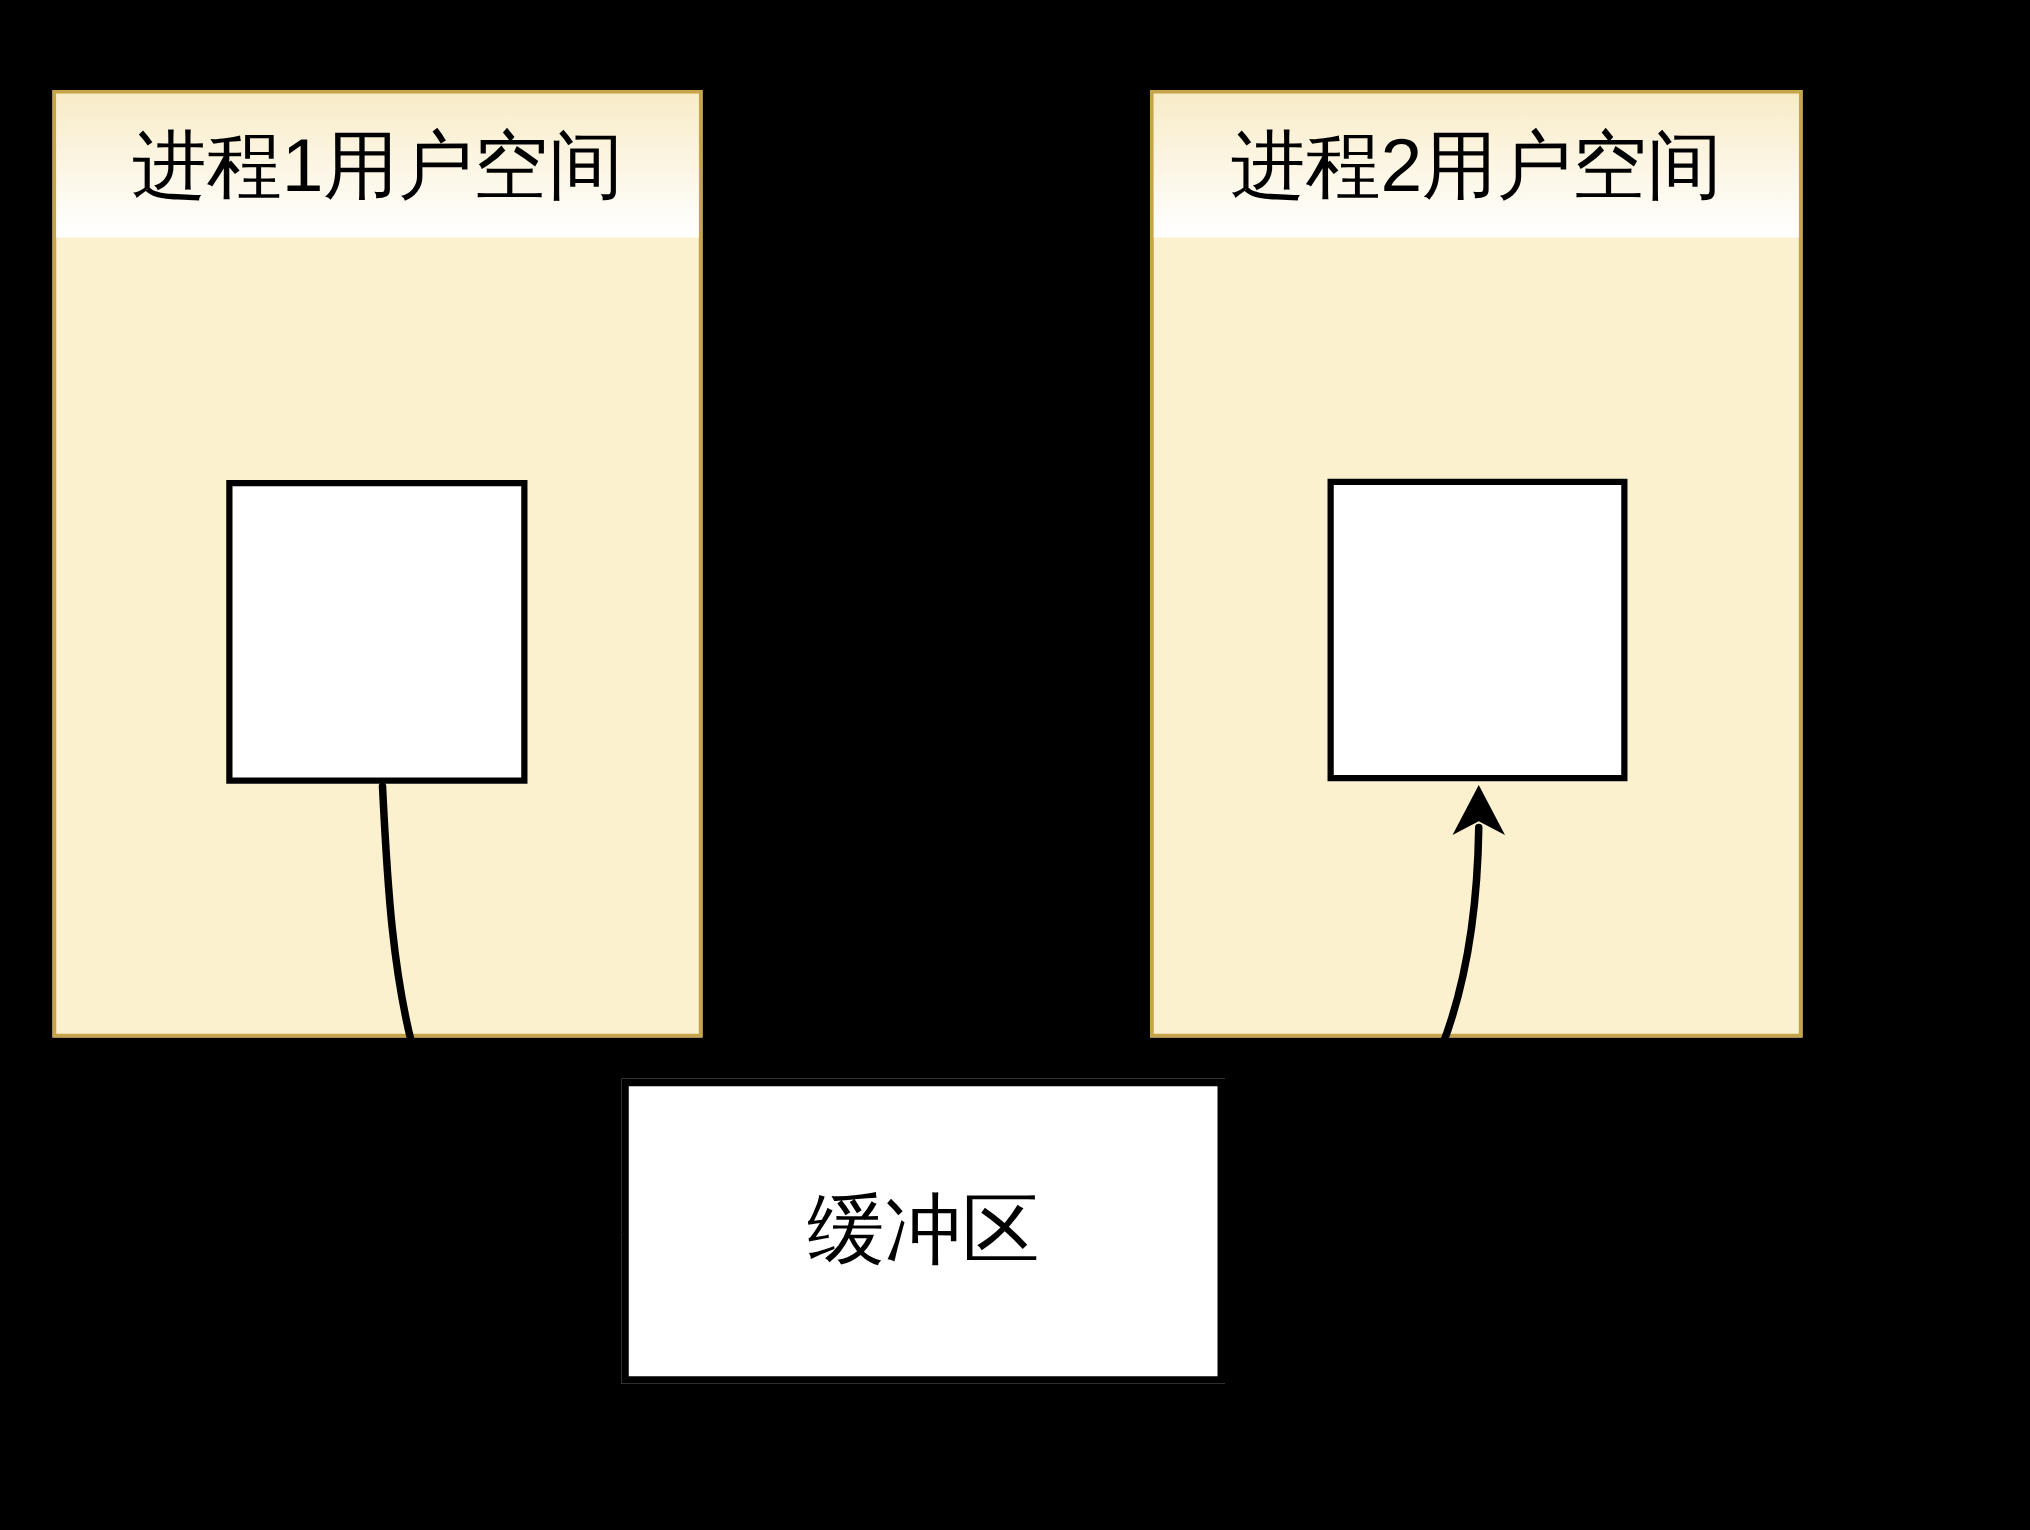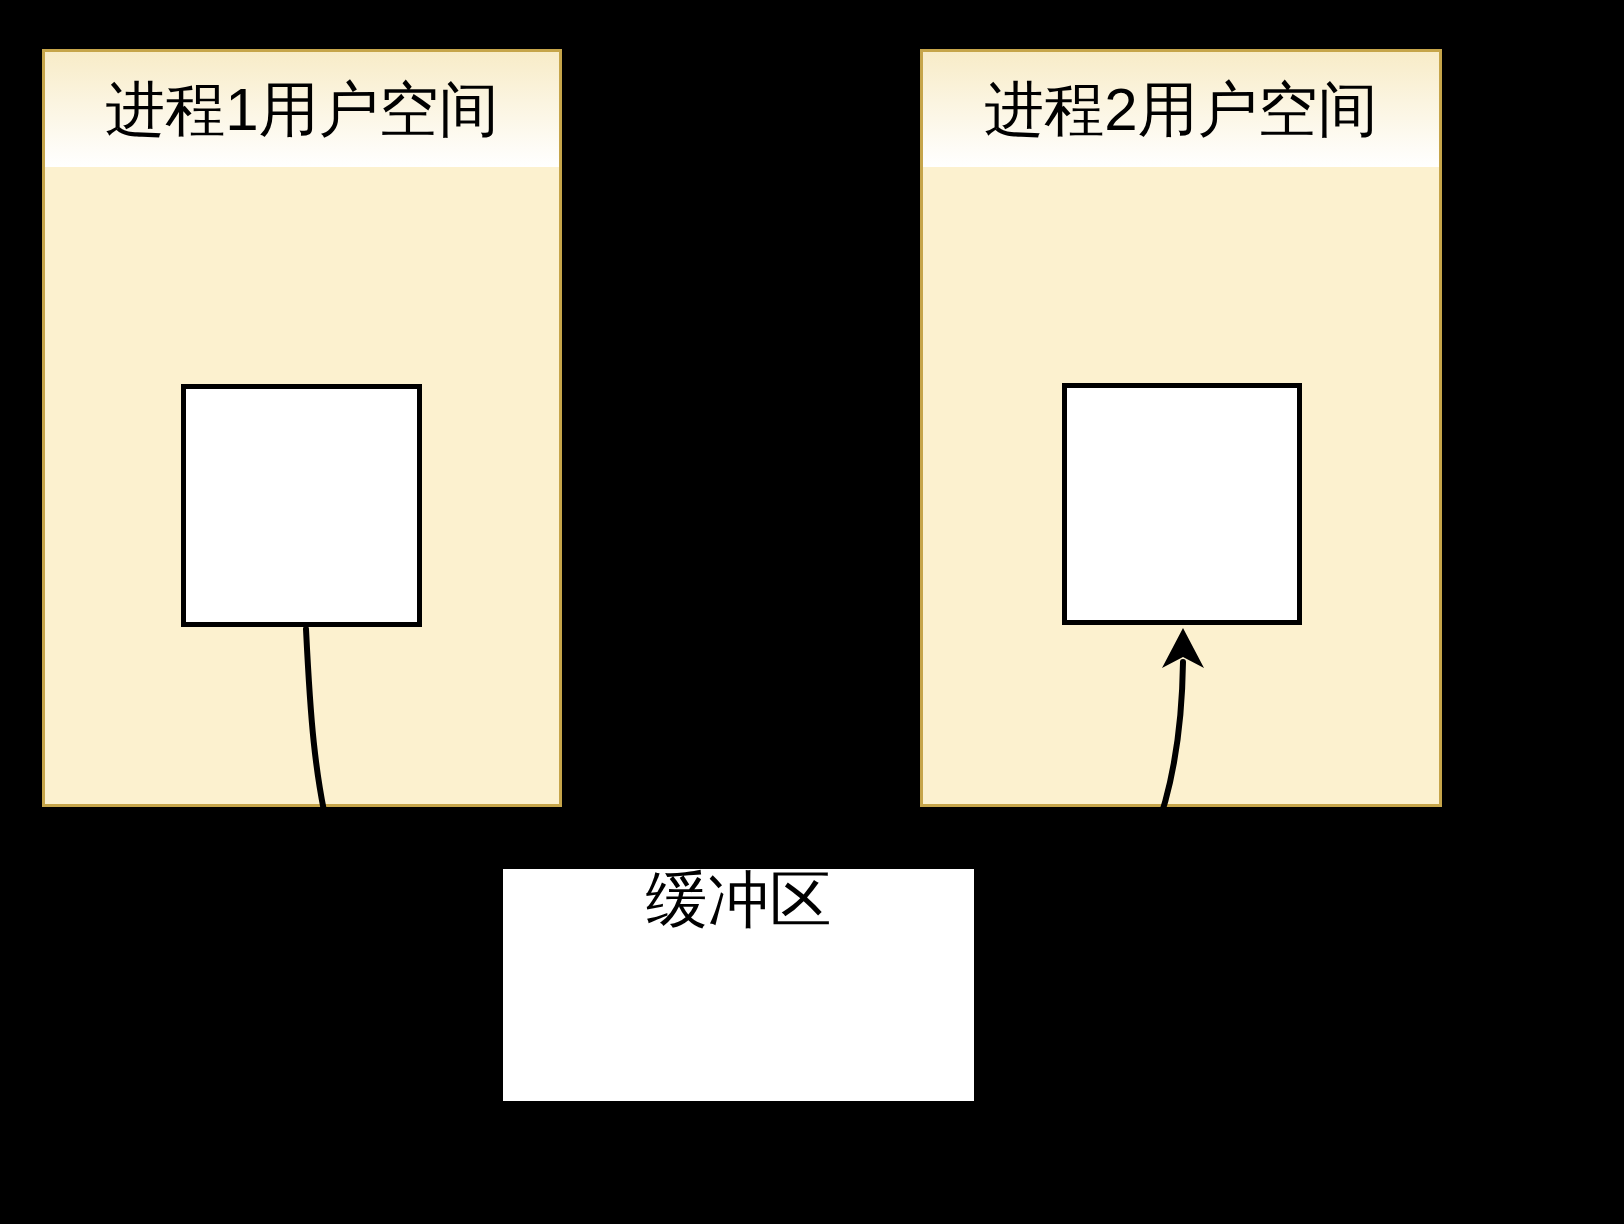--- a/index.html
+++ b/index.html
@@ -16,21 +16,21 @@
     color: #000000;
   }
   .stage {
     position: absolute;
     inset: 0;
     background: #000000;
   }
   
   .userspace {
     position: absolute;
-    top: 49px;
+    top: 72px;
     height: 758px;
     background: #FCF1CF;
     border: 3px solid #C6A54A;
     box-sizing: border-box;
     z-index: 1;
     text-align: center;
   }
   .userspace.p1 { left: 42px;  width: 520px; }
   .userspace.p2 { left: 920px; width: 522px; }
   .userspace-header {
@@ -85,20 +85,21 @@
   .buffer-box {
     position: absolute;
     left: 497px;
     top: 863px;
     width: 483px;
     height: 244px;
     background: #FFFFFF;
     border: 6px solid #000000;
     box-sizing: border-box;
     display: flex;
+    align-items: center;
     justify-content: center;
     font-size: 62px;
     line-height: 1;
     white-space: nowrap;
     z-index: 4;
   }
   
   svg.arrows {
     position: absolute;
     inset: 0;

